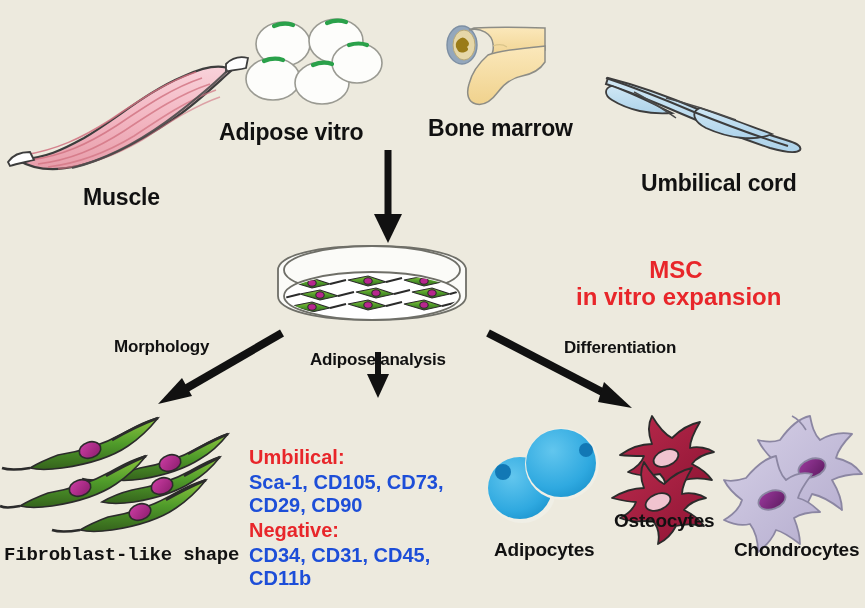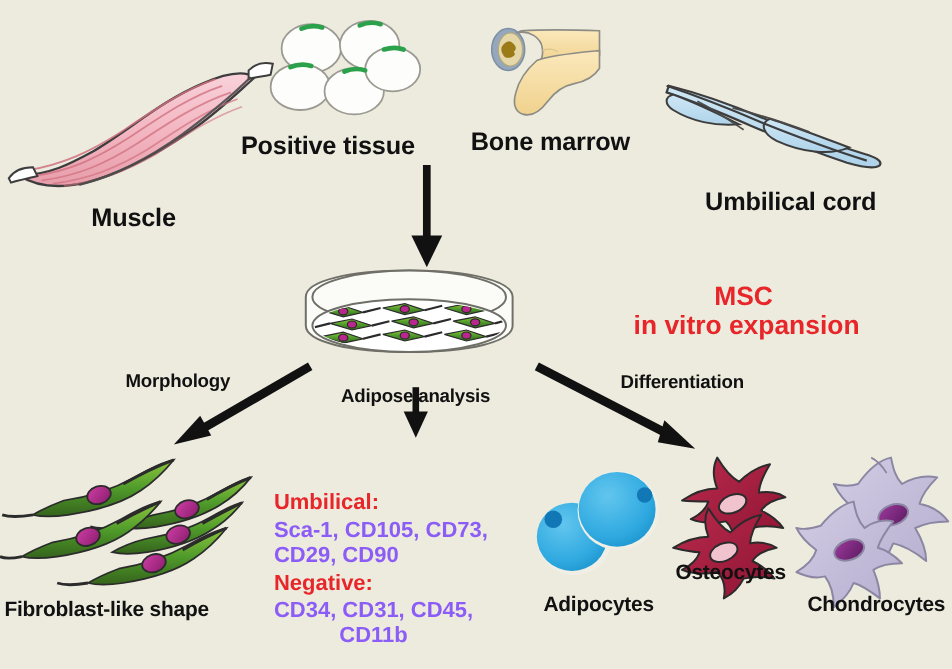--- a/index.html
+++ b/index.html
@@ -30,21 +30,21 @@
     text-align:center;
   }
   .mk{
     position:absolute;
     font-weight:bold;
     font-size:20px;
     white-space:pre;
     line-height:1.17;
   }
   .mk-pos-hd,.mk-neg-hd{color:#e8262a;}
-  .mk-body{color:#8b5cf6;}
+  .mk-body{color:#1d4ed8;}
   svg{display:block;}
   .svgabs{position:absolute;left:0;top:0;}
 </style>
 </head>
 <body style="background: rgb(237, 234, 222);">
 
 <div id="stage">
 
   <svg class="svgabs" width="865" height="608" viewBox="0 0 865 608">
 
@@ -311,36 +311,36 @@
                C772,540 766,546 758,552 C758,540 756,532 750,524
                C742,526 732,524 724,520 C734,514 740,508 742,500
                C734,494 728,488 724,480 C732,482 740,480 746,478 Z" fill="url(#gChondro)"></path>
       <ellipse cx="772" cy="500" rx="14" ry="9" fill="url(#gNucPurple)" transform="rotate(-20 772 500)"></ellipse>
       <path d="M806,430 q-6,-10 -14,-14" fill="none" stroke="#8b86a2" stroke-width="1.6"></path>
     </g>
 
   </svg>
 
   <div class="lbl lbl-src" style="left:83px;top:184px;">Muscle</div>
-  <div class="lbl lbl-src" style="left:219px;top:119px;">Positive tissue</div>
+  <div class="lbl lbl-src" style="left:219px;top:119px;">Adipose vitro</div>
   <div class="lbl lbl-src" style="left:428px;top:115px;">Bone marrow</div>
   <div class="lbl lbl-src" style="left:641px;top:170px;">Umbilical cord</div>
 
   <div class="msc" style="left:576px;top:256px;width:200px;">MSC</div>
   <div class="msc" style="left:576px;top:283px;width:200px;">in vitro expansion</div>
 
   <div class="lbl lbl-branch" style="left:114px;top:337px;">Morphology</div>
   <div class="lbl lbl-branch" style="left:310px;top:350px;">Adipose analysis</div>
   <div class="lbl lbl-branch" style="left:552px;top:338px;margin-left:12px;">Differentiation</div>
 
   <div class="mk mk-pos-hd" style="left:249px;top:446px;">Umbilical:</div>
   <div class="mk mk-body" style="left:249px;top:471px;">Sca-1, CD105, CD73,
 CD29, CD90</div>
   <div class="mk mk-neg-hd" style="left:249px;top:519px;">Negative:</div>
-  <div class="mk mk-body" style="left:249px;top:544px;text-align:center;">CD34, CD31, CD45,
+  <div class="mk mk-body" style="left:249px;top:544px;">CD34, CD31, CD45,
 CD11b</div>
 
-  <div class="lbl lbl-out" style="left:4px;top:544px;">Fibroblast-like shape</div>
+  <div class="lbl lbl-out" style="left:4px;top:544px;font-family:Liberation Mono, monospace;">Fibroblast-like shape</div>
   <div class="lbl lbl-out" style="left:494px;top:539px;">Adipocytes</div>
   <div class="lbl lbl-out" style="left:614px;top:510px;">Osteocytes</div>
   <div class="lbl lbl-out" style="left:734px;top:539px;">Chondrocytes</div>
 
 </div>
 
 </body></html>

